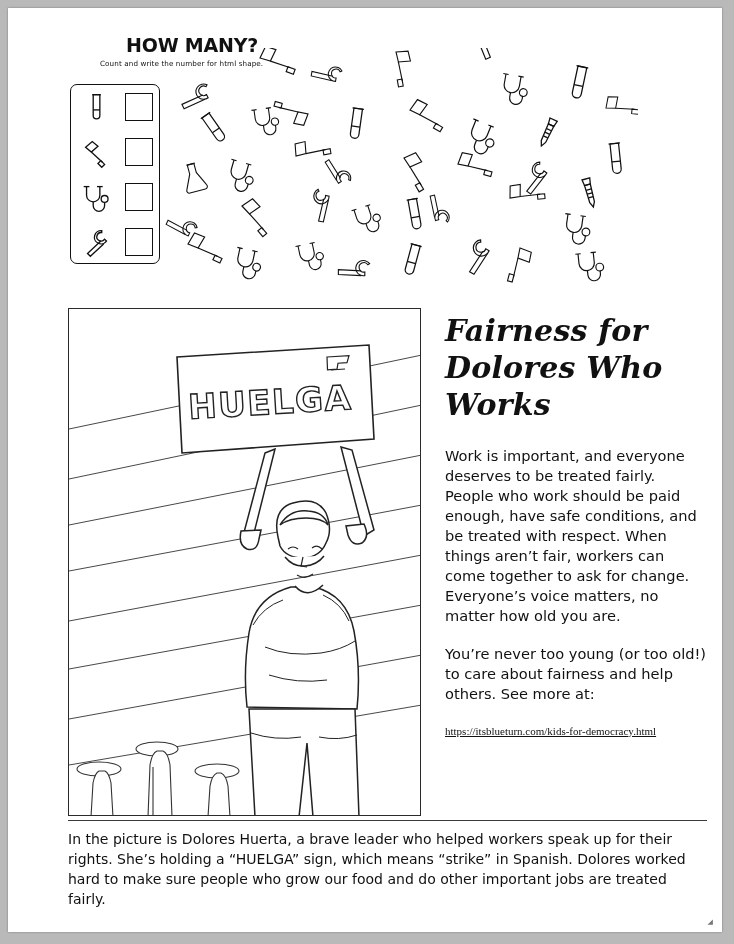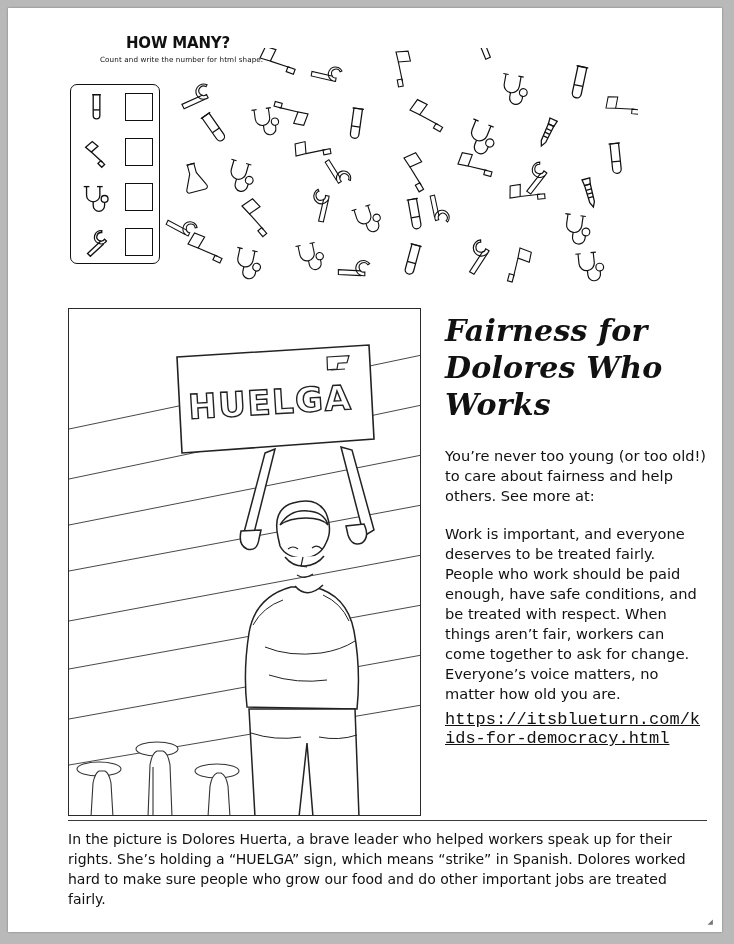--- a/index.html
+++ b/index.html
@@ -27,21 +27,21 @@
   
   .activity {
     position: absolute;
     left: 56px;
     top: 26px;
     width: 200px;
   }
   .activity-title {
     font-family: "DejaVu Sans", sans-serif;
     font-weight: bold;
-    font-size: 15px;
+    font-size: 19px;
     letter-spacing: -0.2px;
     color: #111;
     margin: 0 0 3px 62px;
   }
   .activity-sub {
     font-family: "DejaVu Sans", sans-serif;
     font-size: 7.2px;
     color: #111;
     margin: 0 0 5px 36px;
     letter-spacing: 0.1px;
@@ -119,22 +119,22 @@
     letter-spacing: 0.2px;
   }
   .body-par {
     font-family: "DejaVu Sans", sans-serif;
     font-size: 14.6px;
     line-height: 1.37;
     color: #111;
     margin: 0 0 18px 0;
   }
   .link {
-    font-family: Liberation Mono, monospace;
-    font-size: 17px;
+    font-family: Liberation Serif, serif;
+    font-size: 11px;
     color: #111;
     text-decoration: underline;
     display: inline-block;
     margin-top: -11px;
     word-break: break-all;
   }
 
   
   .caption-rule {
     position: absolute;
@@ -449,22 +449,22 @@
         <path d="M88 442 q-5 2 -7 14 l-2 52 l24 0 l-2 -52 q-2 -12 -7 -14 z"></path>
         <path d="M84 458 l0 50"></path>
         <ellipse cx="148" cy="462" rx="22" ry="7"></ellipse>
         <path d="M148 464 q-5 2 -7 13 l-2 31 l22 0 l-2 -31 q-2 -11 -7 -13 z"></path>
       </g>
     </svg>
   </div>
 
   <div class="right-col">
     <h1 class="headline">Fairness for Dolores Who Works</h1>
+    <p class="body-par">Work is important, and everyone deserves to be treated fairly. People who work should be paid enough, have safe conditions, and be treated with respect. When things aren’t fair, workers can come together to ask for change. Everyone’s voice matters, no matter how old you are.</p>
     <p class="body-par">You’re never too young (or too old!) to care about fairness and help others. See more at:</p>
-    <p class="body-par">Work is important, and everyone deserves to be treated fairly. People who work should be paid enough, have safe conditions, and be treated with respect. When things aren’t fair, workers can come together to ask for change. Everyone’s voice matters, no matter how old you are.</p>
     <a class="link" href="#">https://itsblueturn.com/kids-for-democracy.html</a>
   </div>
 
   <div class="caption-rule"></div>
   <div class="caption">In the picture is Dolores Huerta, a brave leader who helped workers speak up for their rights. She’s holding a “HUELGA” sign, which means “strike” in Spanish. Dolores worked hard to make sure people who grow our food and do other important jobs are treated fairly.</div>
 
   <div class="tiny-mark">◢</div>
 </div>
 
 </body></html>

